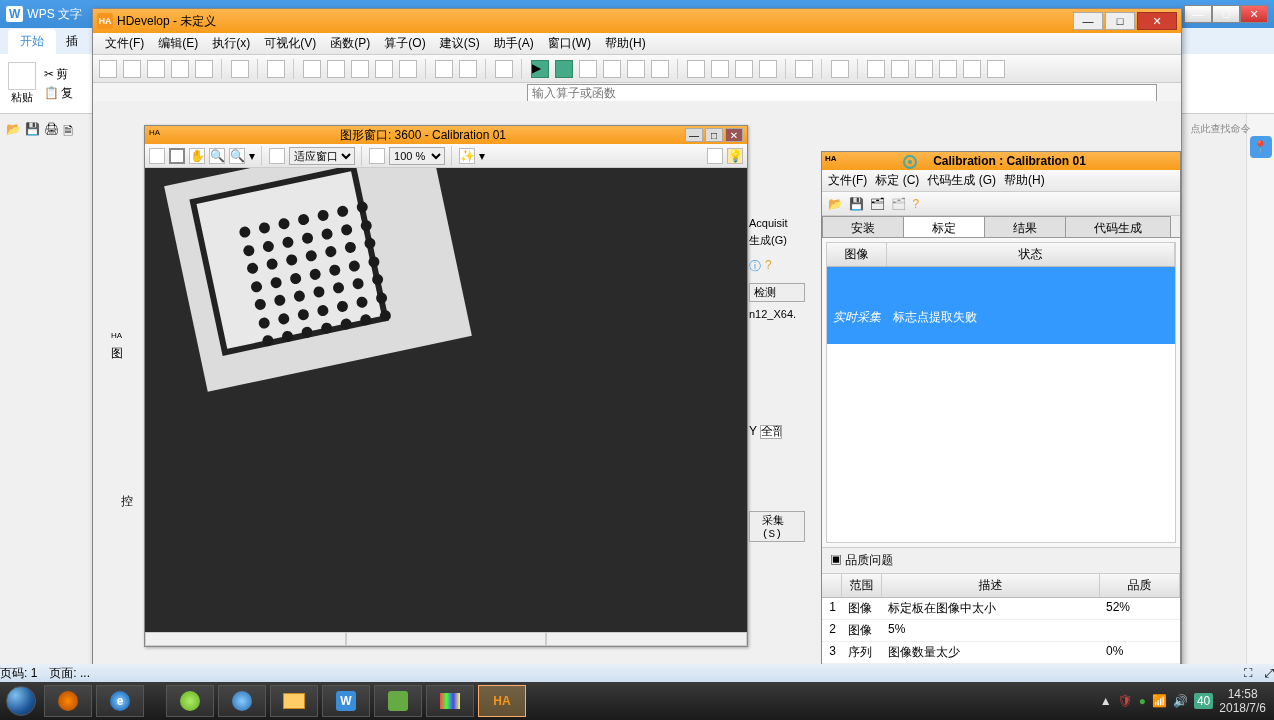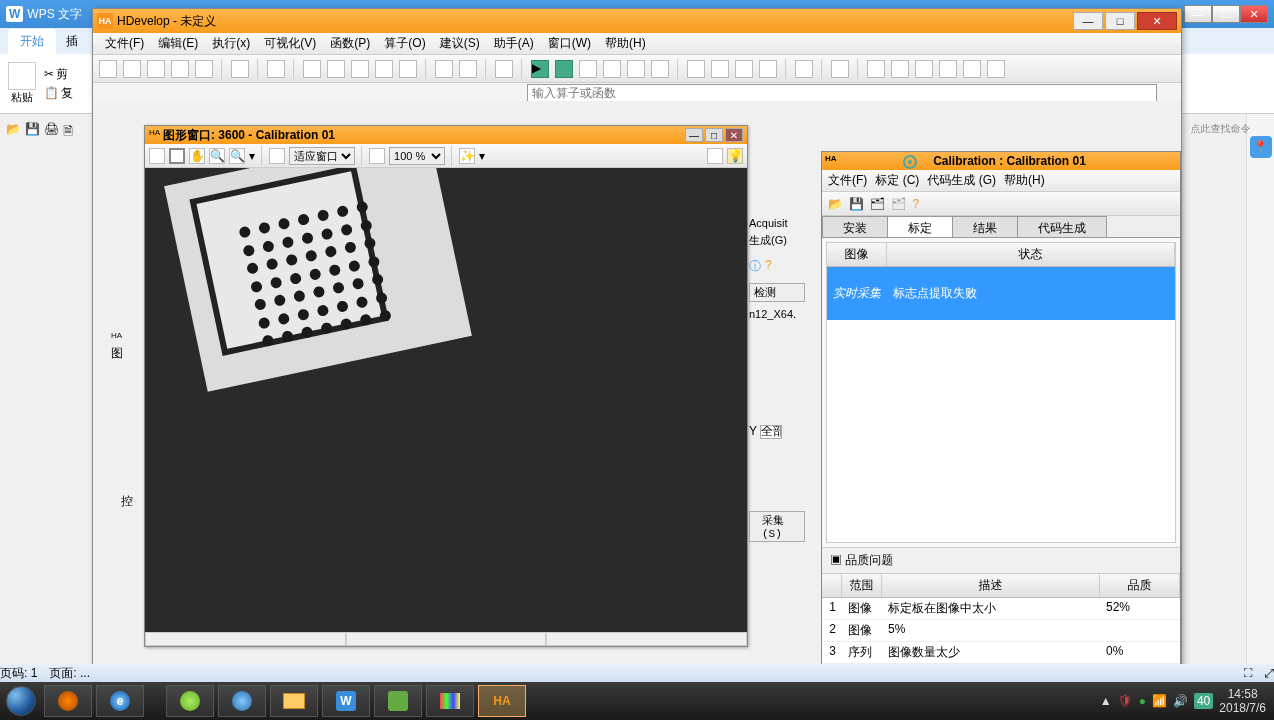--- a/index.html
+++ b/index.html
@@ -46,29 +46,29 @@
 .cal-dots { position:absolute; left:36px; top:32px; width:140px; height:130px; display:grid; grid-template-columns: repeat(7,1fr); grid-template-rows: repeat(7,1fr); }
 .cal-dots div { width:11px; height:11px; background:#1a1a1a; border-radius:50%; }
 
 
 .cal-panel { position:absolute; right:0; top:50px; width:360px; bottom:8px; background:#f8f8f8; border:1px solid #888; }
 .cal-panel-title { height:18px; background: linear-gradient(#fdb64e,#f89c1c); display:flex; align-items:center; justify-content:center; font-size:11px; font-weight:bold;}
 .cal-panel-title .icon-ha{margin-right:auto;}
 .cal-menu { height:22px; background:linear-gradient(#fafafa,#e8e8e8); display:flex; align-items:center; padding:0 6px; gap:8px; border-bottom:1px solid #ccc;}
 .cal-tb { height:24px; background:linear-gradient(#fafafa,#e6e6e6); display:flex; align-items:center; padding:0 6px; gap:6px; border-bottom:1px solid #ccc;}
 .cal-tabs { height:22px; display:flex; border-bottom:1px solid #999; background:#eee;}
-.cal-tabs .tab{padding:3px 20px; border:1px solid #999; border-bottom:none; background:#e0e0e0; margin-right:-1px;}
+.cal-tabs .tab{padding:3px 28px; border:1px solid #999; border-bottom:none; background:#e0e0e0; margin-right:-1px;}
 .cal-tabs .tab.active{background:#fff;}
 .cal-content { height: calc(100% - 18px - 22px - 24px - 22px); display:flex; flex-direction:column;}
 .img-table { flex:1; background:#fff; border:1px solid #ccc; margin:4px; overflow:hidden;}
 .img-table-hdr { display:flex; background:linear-gradient(#f8f8f8,#e0e0e0); border-bottom:1px solid #bbb; }
 .img-table-hdr div{padding:3px 6px; border-right:1px solid #ccc; text-align:center;}
 .img-table-hdr .c1{width:60px;} .img-table-hdr .c2{flex:1;}
 .img-row { display:flex; background:#3399ff; color:white; }
-.img-row div{padding:18px 6px;} .img-row .c1{width:60px; font-style:italic;} .img-row .c2{flex:1;}
+.img-row div{padding:18px 6px;margin-top:24px;} .img-row .c1{width:60px; font-style:italic;} .img-row .c2{flex:1;}
 .quality-section { border-top:1px solid #ccc; }
 .quality-hdr { padding:4px 8px; background:#f0f0f0; border-bottom:1px solid #ccc;}
 .quality-table { background:#fff;}
 .quality-thdr { display:flex; background:linear-gradient(#f8f8f8,#e0e0e0); border-bottom:1px solid #bbb;}
 .quality-thdr div{padding:3px 6px; border-right:1px solid #ccc;}
 .quality-thdr .q0{width:20px;}.quality-thdr .q1{width:40px;text-align:center;}.quality-thdr .q2{flex:1;text-align:center;}.quality-thdr .q3{width:80px;text-align:center;}
 .qrow{display:flex; border-bottom:1px solid #eee;}
 .qrow div{padding:2px 6px;}
 .qrow .q0{width:20px; text-align:right;}.qrow .q1{width:40px;}.qrow .q2{flex:1;}.qrow .q3{width:80px;}
 
@@ -203,21 +203,21 @@
     <div class="tb-icon"></div>
   </div>
 
   <input class="operator-input" style="top: 1px; position: relative; left: 0px; margin-left: 434px; width: 630px;" placeholder="输入算子或函数">
 
   <div class="hd-body">
 
     <div class="gfx-window">
       <div class="gfx-title">
         <span class="icon-ha" style="width:14px;height:14px;font-size:8px;">HA</span>
-        <span style="flex:1;font-weight:bold;">图形窗口: 3600 - Calibration 01</span>
+        <span style="flex:1;text-align:center;">图形窗口: 3600 - Calibration 01</span>
         <div class="wb">—</div>
         <div class="wb">□</div>
         <div class="wb close">✕</div>
       </div>
       <div class="gfx-toolbar">
         <div class="tb-icon" style="width:16px;height:16px;"></div>
         <div class="tb-icon" style="width:16px;height:16px;border:2px solid #888;"></div>
         <div class="tb-icon" style="width:16px;height:16px;">✋</div>
         <div class="tb-icon" style="width:16px;height:16px;">🔍</div>
         <div class="tb-icon" style="width:16px;height:16px;">🔍</div>

